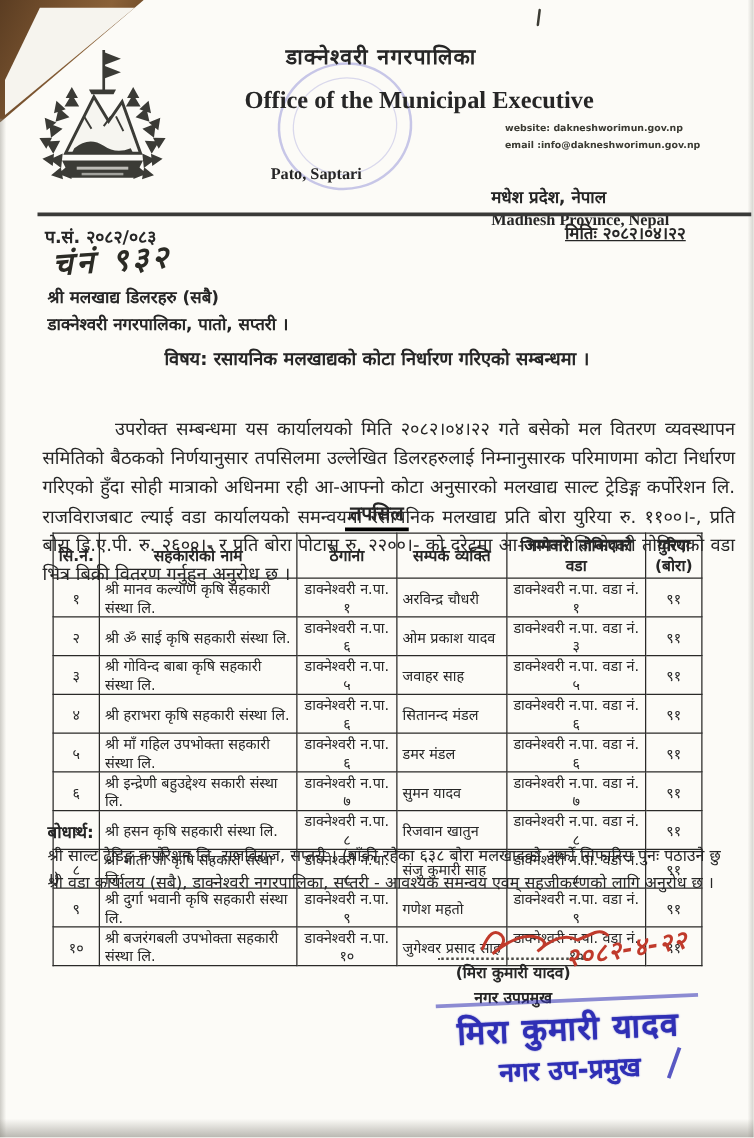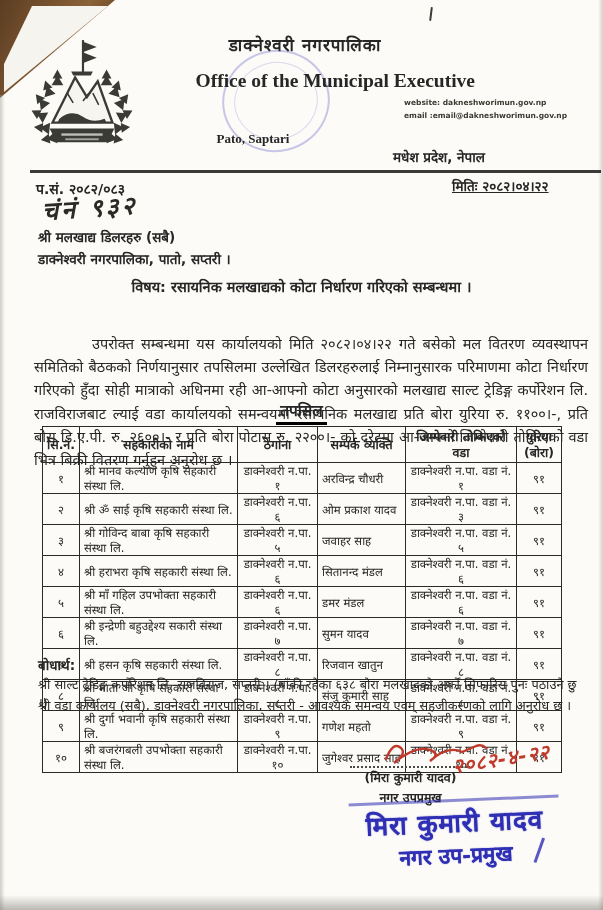--- a/index.html
+++ b/index.html
@@ -127,29 +127,30 @@
       <div class="inner"></div>
     </div>
 
   <div class="abs head-center">
     <div class="h-np1">डाक्नेश्वरी नगरपालिका</div>
     <div class="h-en2 serif">Office of the Municipal Executive</div>
   </div>
 
   <div class="abs contact">
     <div>website: dakneshworimun.gov.np</div>
-    <div>email :email@dakneshworimun.gov.np</div>
+    <div>email :info@dakneshworimun.gov.np</div>
   </div>
 
   <div class="abs place">
     <div class="en serif">Pato, Saptari</div>
   </div>
 
   <div class="abs province">
     <div class="np">मधेश प्रदेश, नेपाल</div>
+    <div class="en serif">Madhesh Province, Nepal</div>
   </div>
 
   <div class="abs rule"></div>
 
   <div class="abs ref">प.सं. २०८२/०८३</div>
   <div class="abs date">मितिः २०८२।०४।२२</div>
   <div class="abs hand-ref">चंनं ९३२</div>
 
   <div class="abs rcpt1">श्री मलखाद्य डिलरहरु (सबै)</div>
   <div class="abs rcpt2">डाक्नेश्वरी नगरपालिका, पातो, सप्तरी ।</div>

